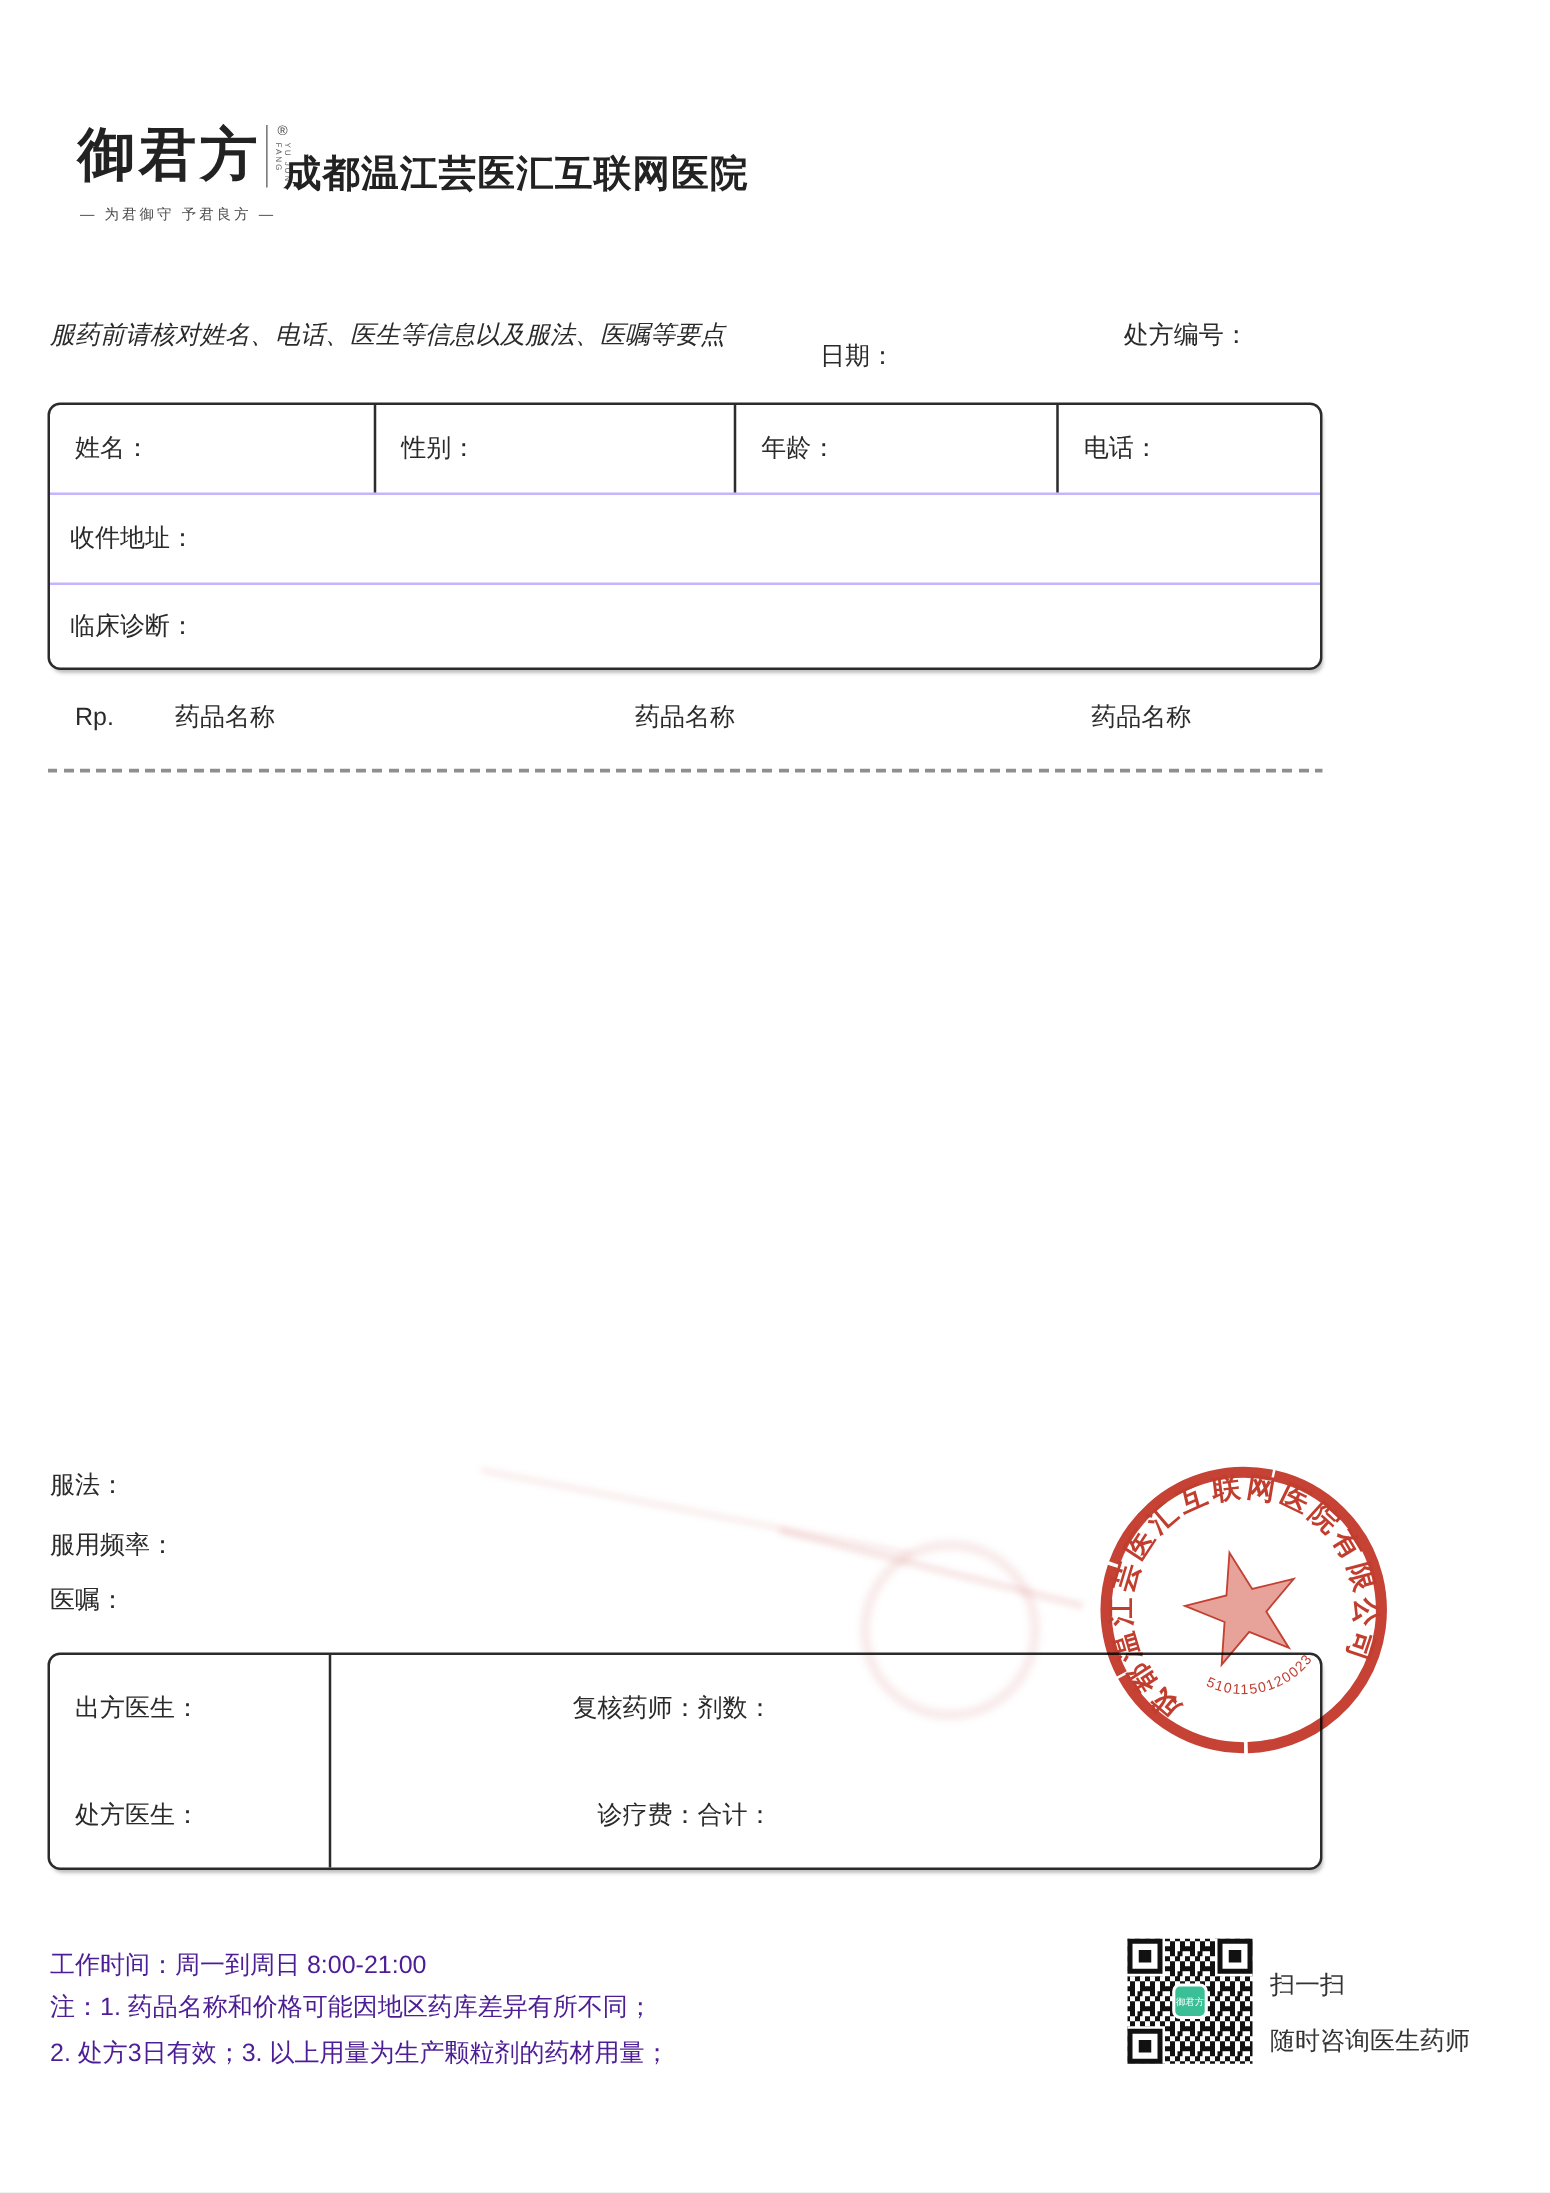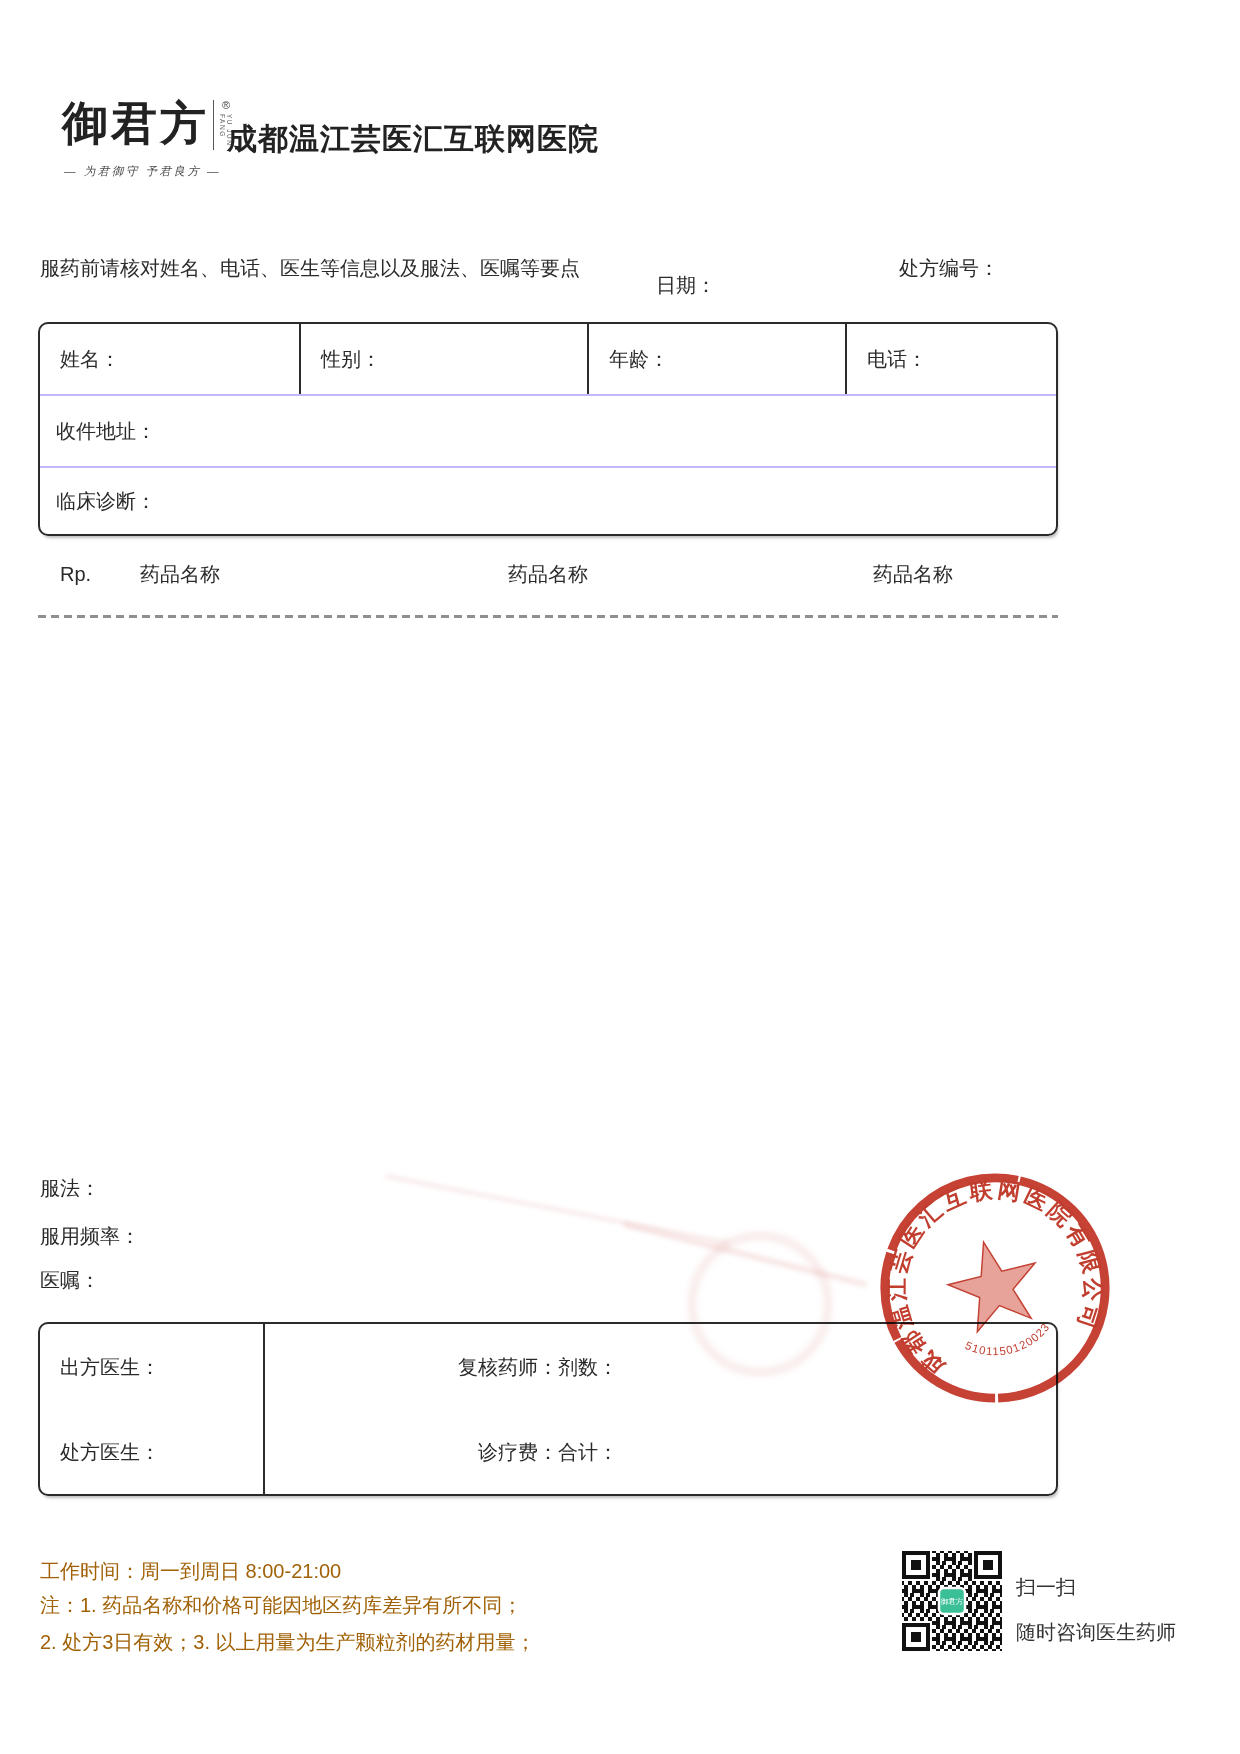--- a/index.html
+++ b/index.html
@@ -36,42 +36,42 @@
   .sig-row{flex:1;display:flex;align-items:center;padding-left:20px;}
   .sig-lab1{width:273px;}
 
   
   #stamp{transform:rotate(-14deg);opacity:.93;mix-blend-mode:multiply;}
   .streak{position:absolute;background:rgba(198,76,66,.16);filter:blur(2.5px);}
   .smudge-ring{position:absolute;width:128px;height:128px;border-radius:50%;
                border:8px solid rgba(190,60,50,.10);filter:blur(3px);}
 
   
-  .foot-line{font-size:20px;color:#a16207;white-space:nowrap;}
+  .foot-line{font-size:20px;color:#4c1d95;white-space:nowrap;}
   .qr-text{font-size:20px;color:#333;white-space:nowrap;}
 </style>
 </head>
 <body>
 
 <div id="page">
 
   <div class="abs" style="left:62px;top:100px;">
     <div class="logo-row">
       <div class="logo-main">御君方</div>
       <div class="logo-side">
         <div class="logo-reg">®</div>
         <div class="logo-vert">YU JUN FANG</div>
       </div>
     </div>
-    <div class="logo-tagline" style="margin-top:14px;margin-left:2px;font-style:italic;">— 为君御守 予君良方 —</div>
+    <div class="logo-tagline" style="margin-top:14px;margin-left:2px;">— 为君御守 予君良方 —</div>
   </div>
 
   <div class="abs hospital-title" style="left:227px;top:119px;">成都温江芸医汇互联网医院</div>
 
-  <div class="abs cjk" style="left:40px;top:256px;">服药前请核对姓名、电话、医生等信息以及服法、医嘱等要点</div>
+  <div class="abs cjk" style="left:40px;top:256px;font-style:italic;">服药前请核对姓名、电话、医生等信息以及服法、医嘱等要点</div>
   <div class="abs cjk" style="left:656px;top:273px;">日期：</div>
   <div class="abs cjk" style="left:899px;top:256px;">处方编号：</div>
 
   <div class="abs formbox" style="left:38px;top:322px;width:1020px;height:214px;">
     <div class="pbox-row1">
       <div class="pbox-cell cjk" style="width:259px;">姓名：</div>
       <div class="pbox-cell cjk bl" style="width:288px;">性别：</div>
       <div class="pbox-cell cjk bl" style="width:258px;">年龄：</div>
       <div class="pbox-cell cjk bl" style="flex:1;">电话：</div>
     </div>

